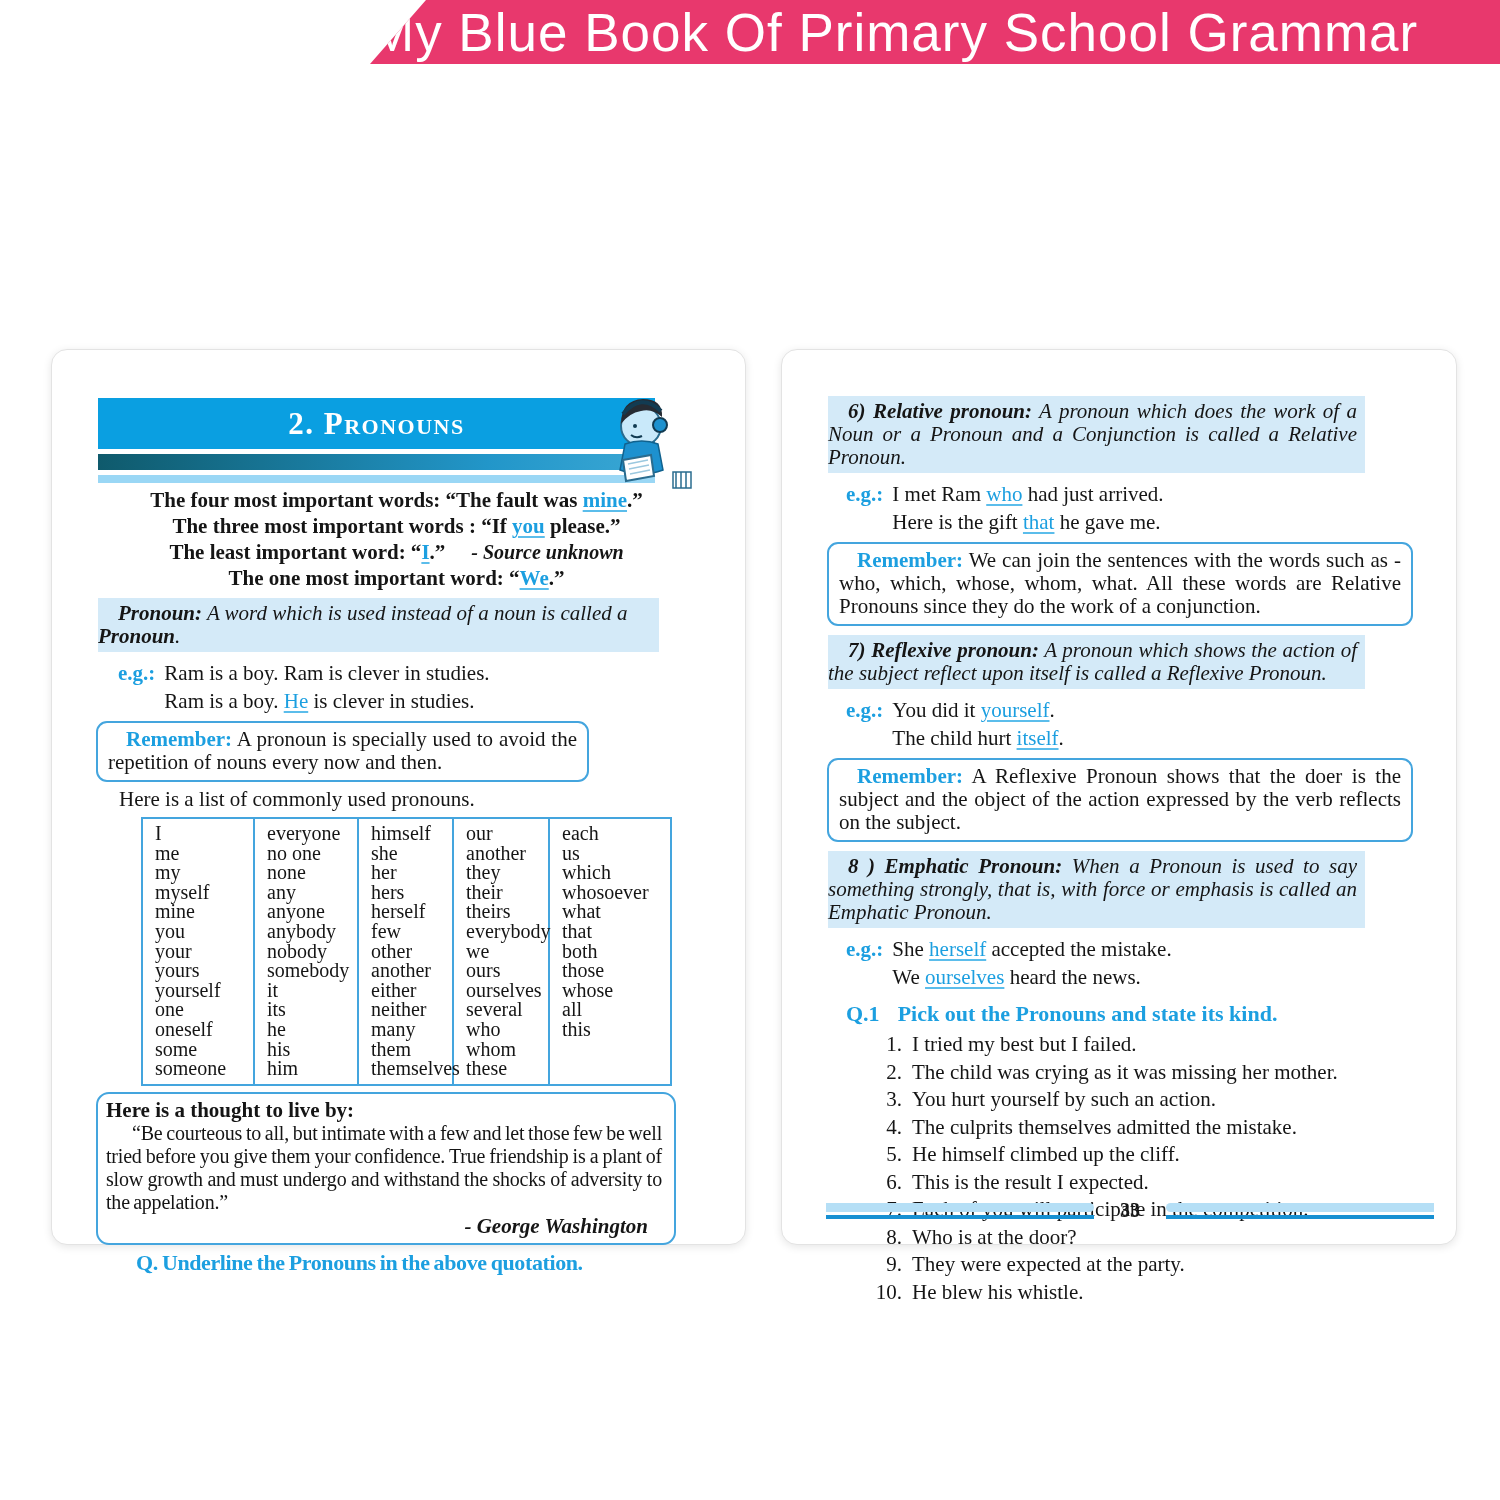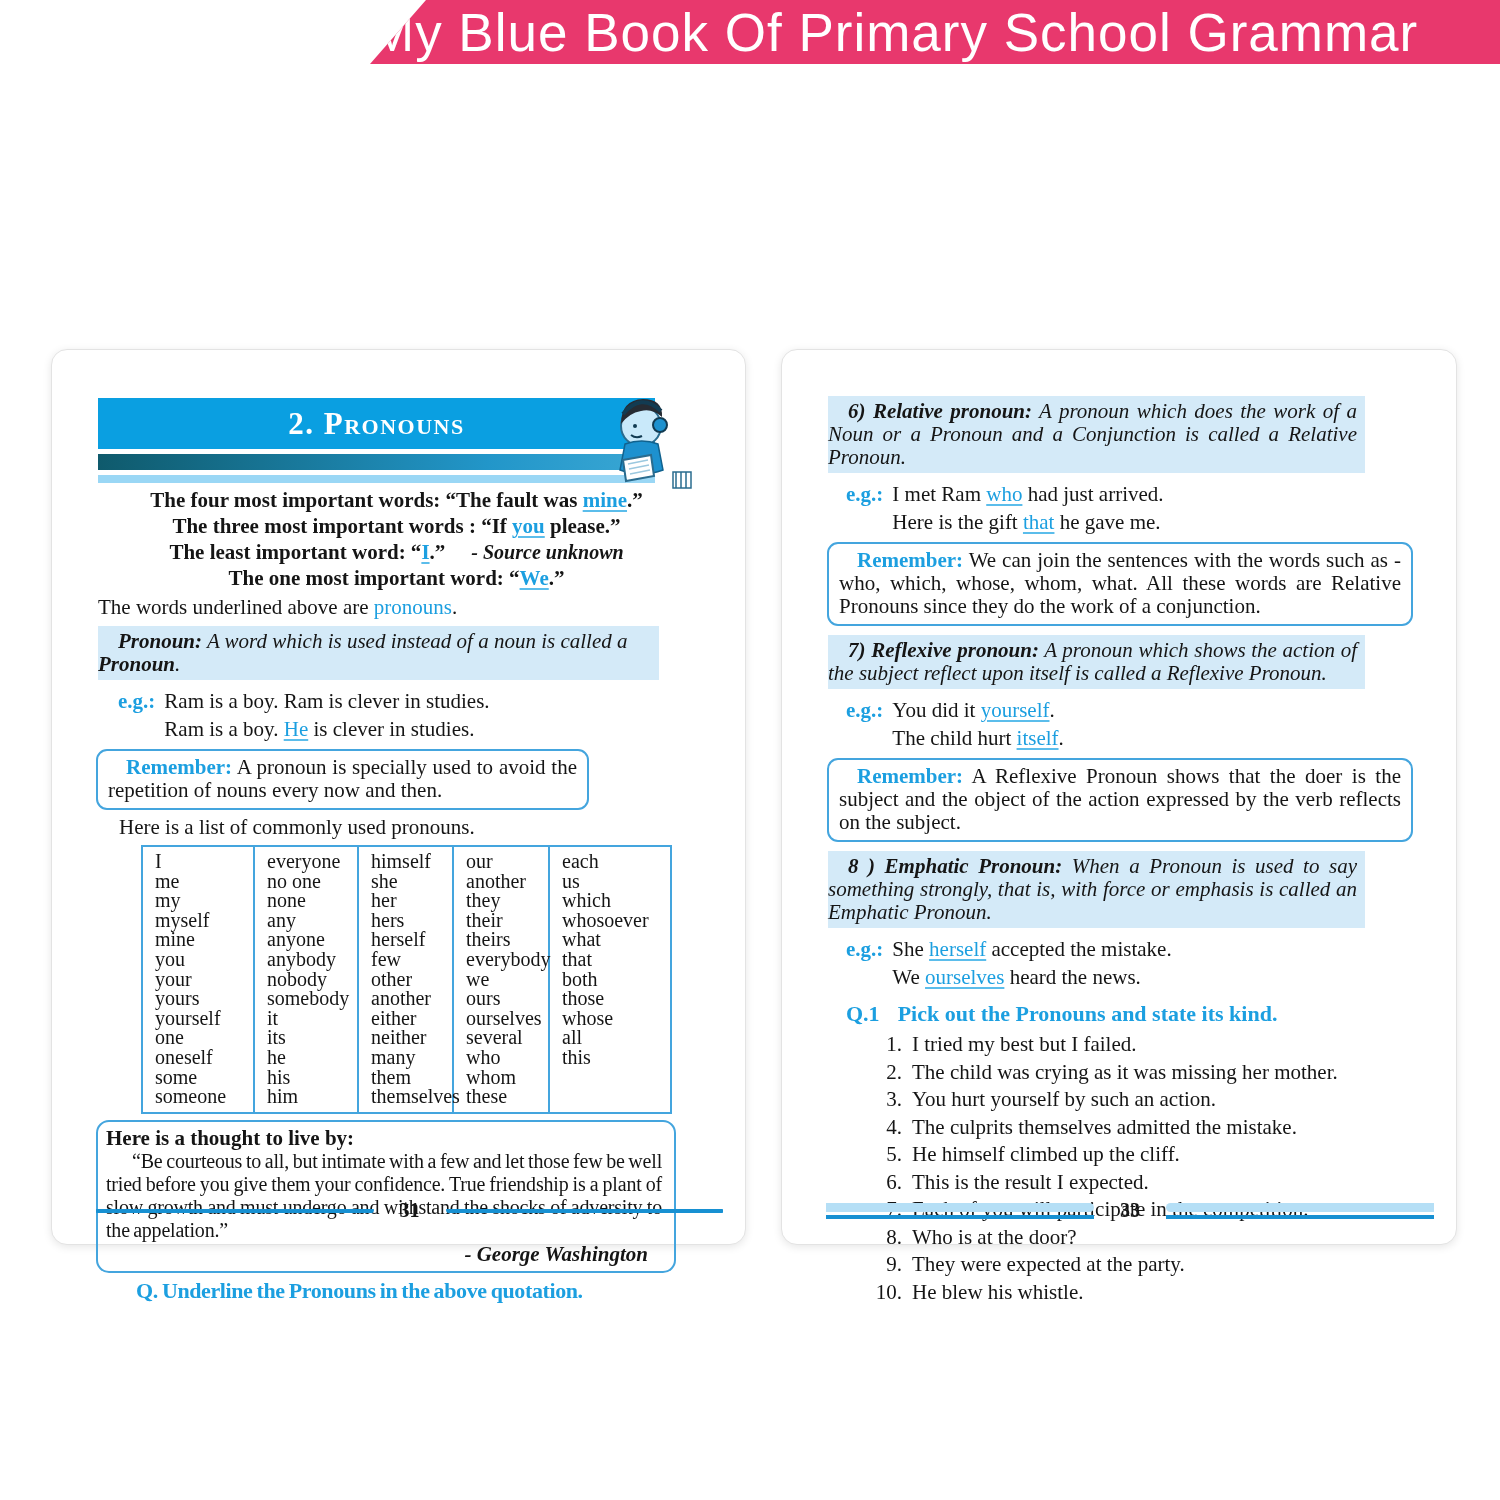--- a/index.html
+++ b/index.html
@@ -189,21 +189,20 @@
     <div class="quote-block">
       <div class="quote-line"><span>The four most important words: “The fault was </span><span class="sg-u">mine</span><span>.”</span></div>
       <div class="quote-line"><span>The three most important words : “If </span><span class="sg-u">you</span><span> please.”</span></div>
       <div class="quote-line q4">
         <span><span>The least important word: “</span><span class="sg-u">I</span><span>.”</span></span>
         <span class="quote-source">- Source unknown</span>
       </div>
       <div class="quote-line"><span>The one most important word: “</span><span class="sg-u">We</span><span>.”</span></div>
     </div>
 
-    <p class="note-line"><span>The words underlined above are </span><span class="sg-link">pronouns</span><span>.</span></p>
 
     <p class="def-row"><span class="sg-bi">Pronoun:</span><span class="sg-i"> A word which is used instead of a noun is called a </span><span class="sg-bi">Pronoun</span><span class="sg-i">.</span></p>
 
     <div class="eg-block">
       <span class="eg-label">e.g.:</span>
       <div class="eg-lines">
         <div class="eg-line"><span>Ram is a boy. Ram is clever in studies.</span></div>
         <div class="eg-line"><span>Ram is a boy. </span><span class="sg-u">He</span><span> is clever in studies.</span></div>
       </div>
     </div>
@@ -291,25 +290,20 @@
       </div>
 
     <div class="thought-box">
       <p class="thought-title">Here is a thought to live by:</p>
       <p class="thought-quote">“Be courteous to all, but intimate with a few and let those few be well tried before you give them your confidence. True friendship is a plant of slow growth and must undergo and withstand the shocks of adversity to the appelation.”</p>
       <p class="thought-attr">- George Washington</p>
     </div>
 
     <p class="left-question">Q. Underline the Pronouns in the above quotation.</p>
 
-    <div class="page-footer footer-left">
-      <span class="fl-line"></span>
-      <span class="page-num">31</span>
-      <span class="fl-line"></span>
-    </div>
   </section>
 
   <section class="page page-right">
 
     <p class="def-row wide" style="margin-top:46px;"><span class="sg-bi">6) Relative pronoun:</span><span class="sg-i"> A pronoun which does the work of a Noun or a Pronoun and a Conjunction is called a Relative Pronoun.</span></p>
 
     <div class="eg-block">
       <span class="eg-label">e.g.:</span>
       <div class="eg-lines">
         <div class="eg-line"><span>I met Ram </span><span class="sg-u">who</span><span> had just arrived.</span></div>

